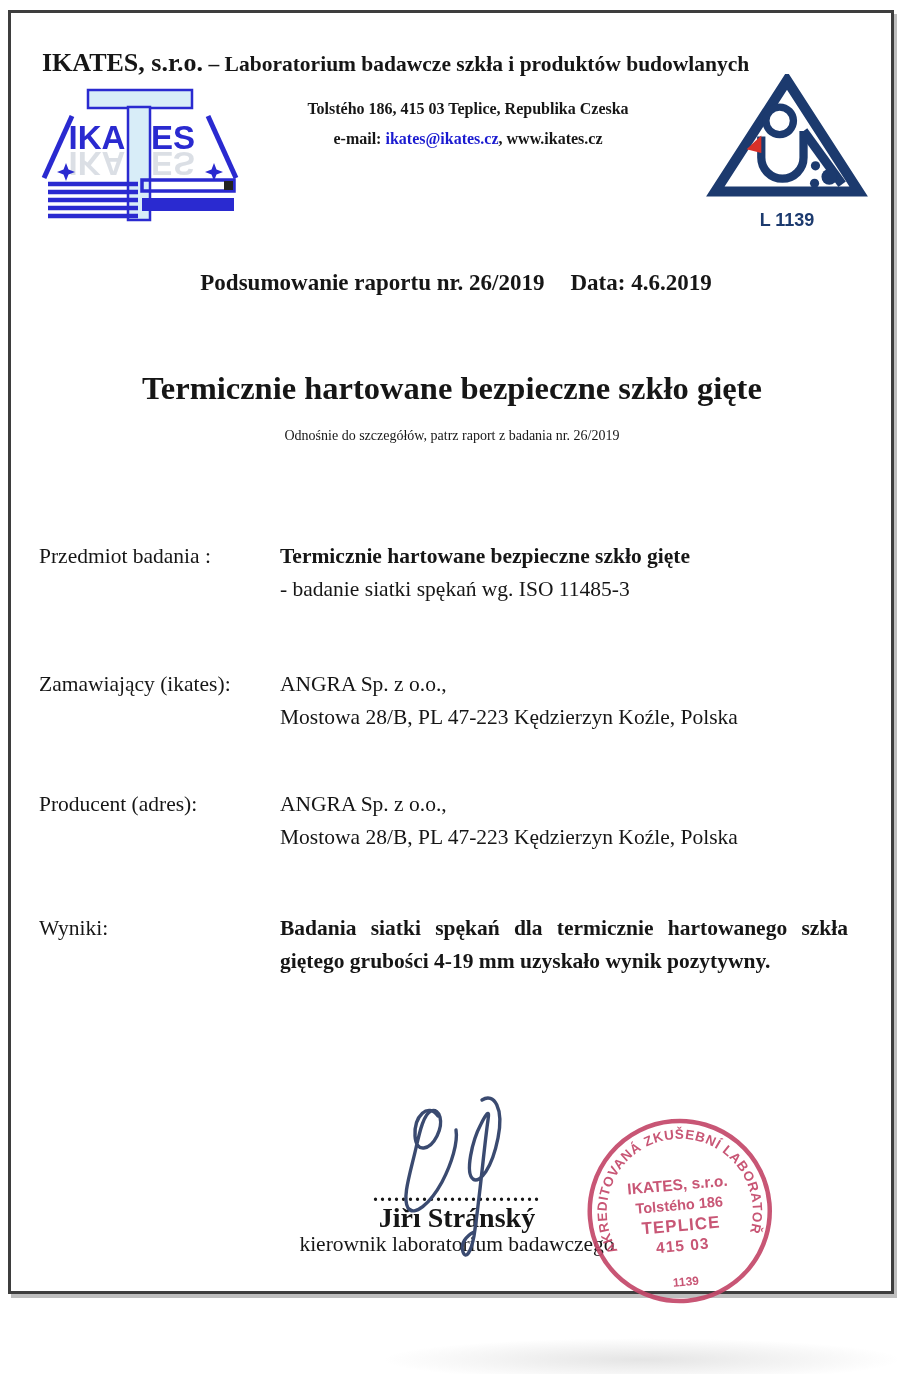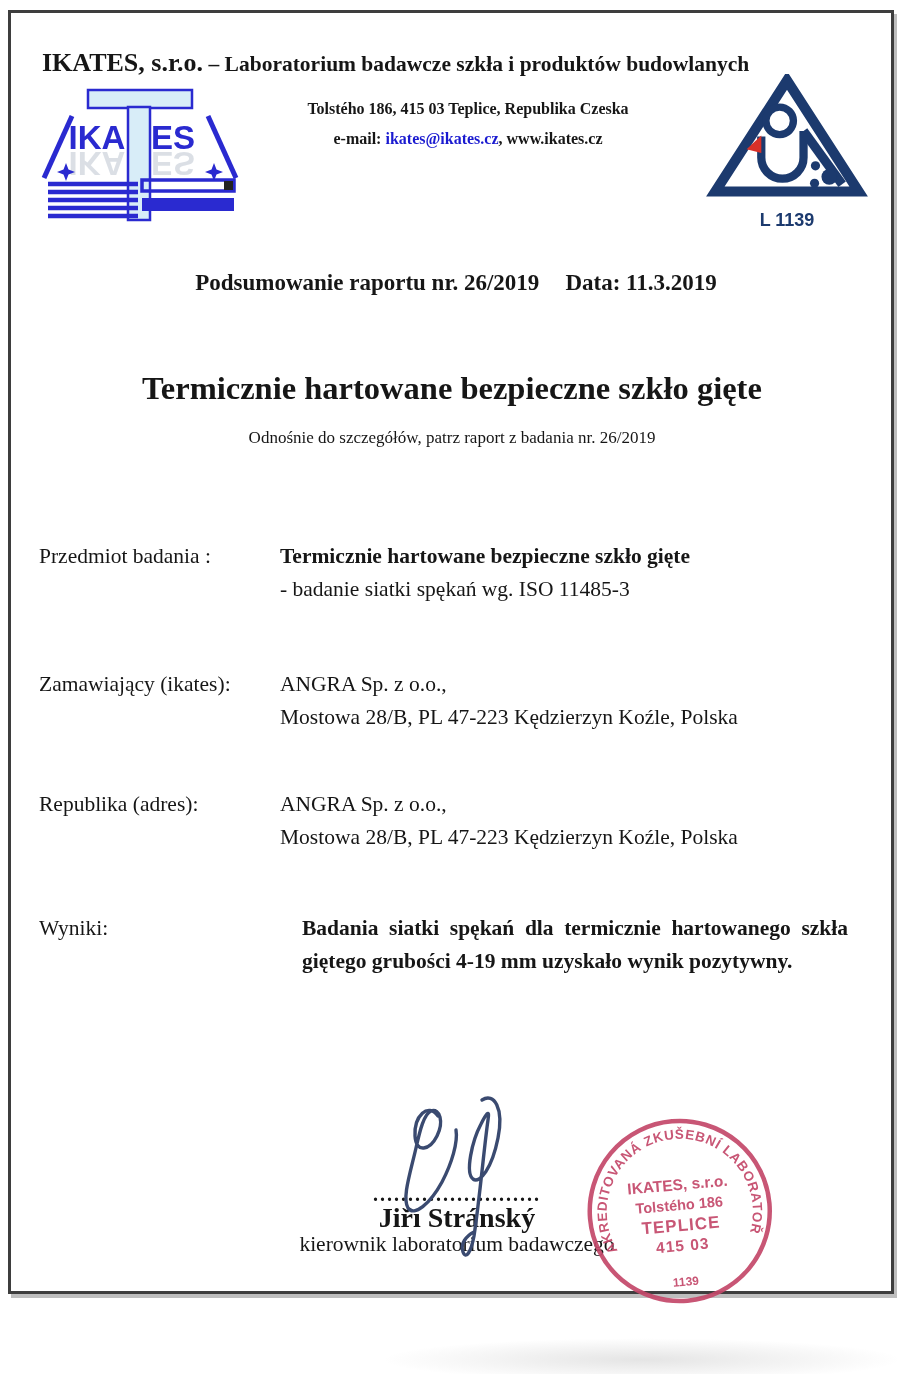--- a/index.html
+++ b/index.html
@@ -16,28 +16,28 @@
   .address-block{position:absolute;left:226px;top:94px;width:484px;text-align:center;
           font-weight:bold;font-size:16px;line-height:30px;}
   .email-link{color:#1a1ad0;cursor:pointer;}
   .cia-logo{position:absolute;left:706px;top:74px;width:162px;height:124px;}
   .l-number{position:absolute;left:706px;top:194px;width:162px;text-align:center;
           font-family:"Liberation Sans", sans-serif;font-weight:bold;font-size:18px;color:#1c3a6e;margin-top:16px;}
   
   .summary-line{position:absolute;left:4px;top:270px;width:904px;display:flex;justify-content:center;gap:26px;
           font-weight:bold;font-size:23px;}
   .doc-title{position:absolute;left:0;top:370px;width:904px;text-align:center;font-weight:bold;font-size:32.5px;}
-  .doc-subtitle{position:absolute;left:0;top:428px;width:904px;text-align:center;font-size:17px;}
+  .doc-subtitle{position:absolute;left:0;top:428px;width:904px;text-align:center;font-size:14px;}
   
   .field-row{position:absolute;left:0;width:904px;font-size:21.5px;line-height:33px;}
   .row-1{top:540px;} .row-2{top:668px;} .row-3{top:788px;} .row-4{top:912px;}
   .field-label{position:absolute;left:39px;width:230px;}
   .field-value{position:absolute;left:280px;width:568px;}
   .v-bold{font-weight:bold;}
-  .v-justify{text-align:justify;font-weight:bold;margin-left:22px;}
+  .v-justify{text-align:justify;font-weight:bold;}
   
   .sig-block{position:absolute;left:292px;top:1184px;width:330px;text-align:center;}
   .sig-dots{font-size:20px;font-weight:bold;letter-spacing:2px;line-height:20px;}
   .sig-name{font-size:28px;font-weight:bold;line-height:27px;}
   .sig-role{font-size:21.5px;line-height:27px;}
   .sig-svg{position:absolute;left:386px;top:1086px;width:150px;height:175px;z-index:5;}
   
   .stamp-svg{position:absolute;left:584px;top:1114px;width:192px;height:200px;z-index:6;
           transform:rotate(-5deg);opacity:0.92;}
   .bottom-shade{position:absolute;left:380px;top:1338px;width:524px;height:36px;
@@ -99,42 +99,42 @@
     <path d="M 103 62 L 145 120" fill="none" stroke="#1c3a6e" stroke-width="10"></path>
     <polygon points="41,82 57,67 57,86" fill="#d83028"></polygon>
     <circle cx="116" cy="100" r="5" fill="#1c3a6e"></circle>
     <circle cx="131" cy="112" r="8.5" fill="#1c3a6e"></circle>
     <circle cx="115" cy="119" r="5" fill="#1c3a6e"></circle>
   </svg>
   <div class="l-number">L 1139</div>
 
   <div class="summary-line">
     <span>Podsumowanie raportu nr. 26/2019</span>
-    <span>Data: 11.3.2019</span>
+    <span>Data: 4.6.2019</span>
   </div>
 
   <div class="doc-title">Termicznie hartowane bezpieczne szkło gięte</div>
   <div class="doc-subtitle">Odnośnie do szczegółów, patrz raport z badania nr. 26/2019</div>
 
   <div class="field-row row-1">
     <div class="field-label">Przedmiot badania :</div>
     <div class="field-value">
       <div class="v-bold">Termicznie hartowane bezpieczne szkło gięte</div>
       <div>- badanie siatki spękań wg. ISO 11485-3</div>
     </div>
   </div>
   <div class="field-row row-2">
     <div class="field-label">Zamawiający (ikates):</div>
     <div class="field-value">
       <div>ANGRA Sp. z o.o.,</div>
       <div>Mostowa 28/B, PL 47-223 Kędzierzyn Koźle, Polska</div>
     </div>
   </div>
   <div class="field-row row-3">
-    <div class="field-label">Republika (adres):</div>
+    <div class="field-label">Producent (adres):</div>
     <div class="field-value">
       <div>ANGRA Sp. z o.o.,</div>
       <div>Mostowa 28/B, PL 47-223 Kędzierzyn Koźle, Polska</div>
     </div>
   </div>
   <div class="field-row row-4">
     <div class="field-label">Wyniki:</div>
     <div class="field-value">
       <div class="v-justify">Badania siatki spękań dla termicznie hartowanego szkła giętego grubości 4-19 mm uzyskało wynik pozytywny.</div>
     </div>

